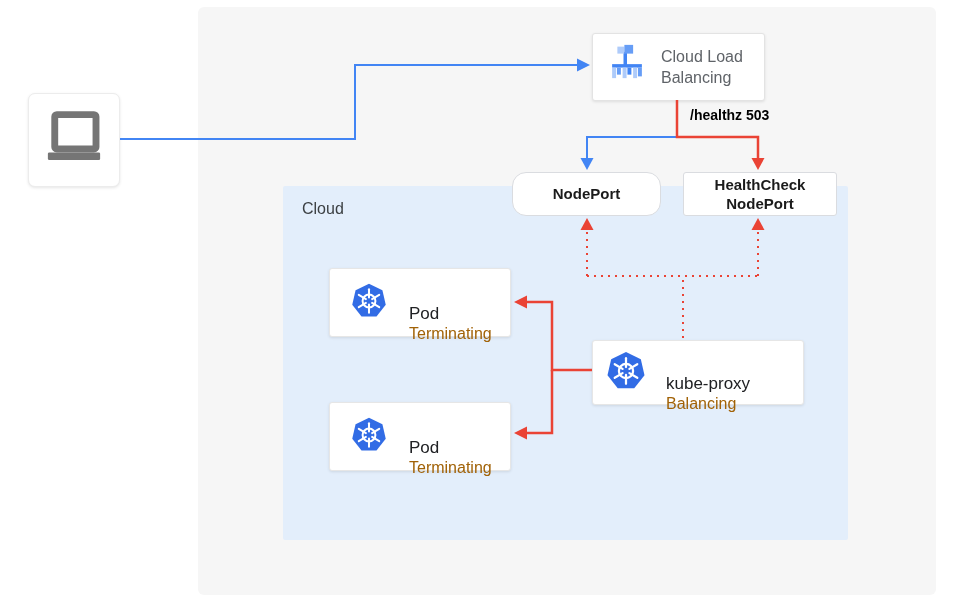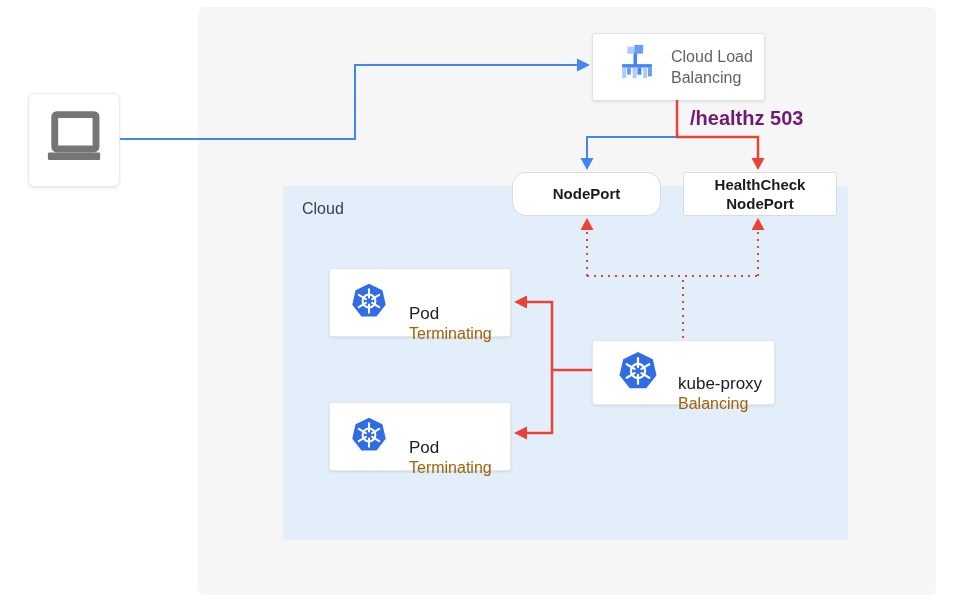--- a/index.html
+++ b/index.html
@@ -42,21 +42,21 @@
     left: 28px; top: 93px;
     width: 92px; height: 94px;
     border-radius: 7px;
     border-color: #ececec;
     display: flex; align-items: center; justify-content: center;
   }
   .lb-box {
     left: 592px; top: 33px;
     width: 173px; height: 68px;
     display: flex; align-items: center;
-    padding-left: 23px;
+    padding-left: 13px;
   }
   .lb-label {
     margin-left: 13px;
     width: 96px;
     font-size: 16px;
     line-height: 1.32;
     color: #5f6368;
   }
   .port-box {
     height: 44px;
@@ -71,31 +71,31 @@
   }
   .nodeport-box { left: 512px; top: 172px; width: 149px; border-radius: 14px; }
   .healthcheck-box { left: 683px; top: 172px; width: 154px; }
   .healthcheck-box span { display: block; width: 110px; }
   .entity-box {
     display: flex; align-items: center;
     border-color: #e6e6e6;
   }
   .pod1-box { left: 329px; top: 268px; width: 182px; height: 69px; padding-left: 20px; }
   .pod2-box { left: 329px; top: 402px; width: 182px; height: 69px; padding-left: 20px; }
-  .kubeproxy-box { left: 592px; top: 340px; width: 183px; height: 65px; padding-left: 24px; }
+  .kubeproxy-box { left: 592px; top: 340px; width: 212px; height: 65px; padding-left: 12px; }
   .entity-text { margin-left: 21px; margin-top: 42px; }
   .kubeproxy-box .entity-text { margin-left: 19px; }
   .entity-title { font-size: 17px; color: #202124; line-height: 1.25; }
   .entity-sub { font-size: 16px; color: #a16207; line-height: 1.25; }
   .healthz-label {
     position: absolute;
     left: 690px; top: 107px;
-    font-size: 20px;
+    font-size: 14px;
     font-weight: 700;
-    color: #701a75;
+    color: #000000;
   }
   #arrow-layer {
     position: absolute; left: 0; top: 0;
     pointer-events: none;
   }
 </style>
 </head>
 <body>
 
 <div id="stage">

